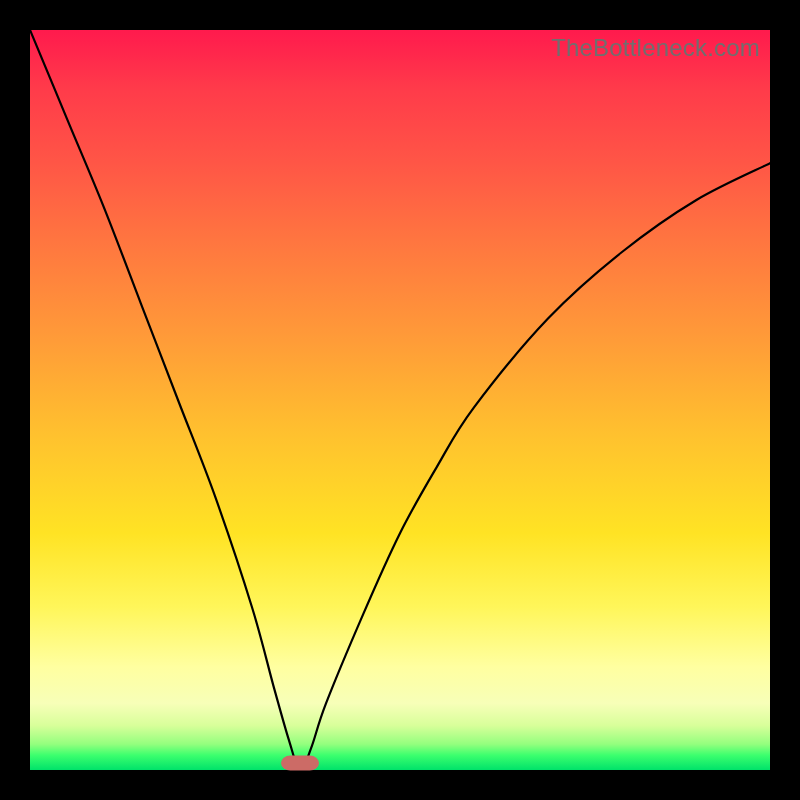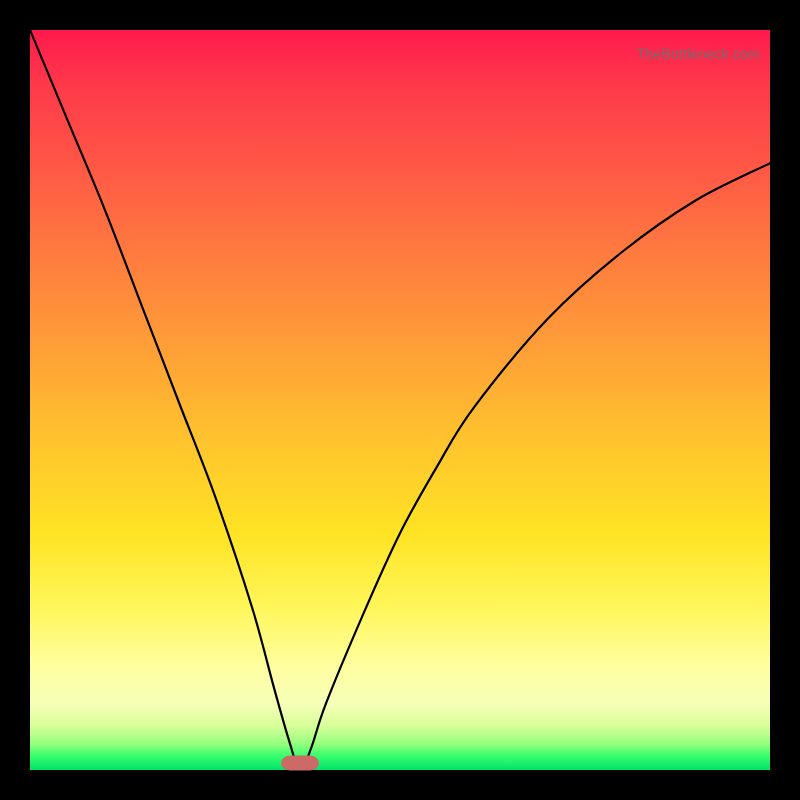--- a/index.html
+++ b/index.html
@@ -37,24 +37,24 @@
       #ffffa0 86%,
       #f7ffb8 91%,
       #d8ff9a 94%,
       #94ff7e 96.5%,
       #3cff6e 98%,
       #00e26a 100%
     );
   }
   .watermark {
     position: absolute;
-    top: 16px;
+    top: 4px;
     right: 10px;
     color: #6f6f6f;
-    font-size: 14px;
+    font-size: 24px;
     letter-spacing: 0.2px;
     user-select: none;
     margin-left: 40px;
   }
   svg.curve {
     position: absolute;
     left: 0;
     top: 0;
     width: 740px;
     height: 740px;

